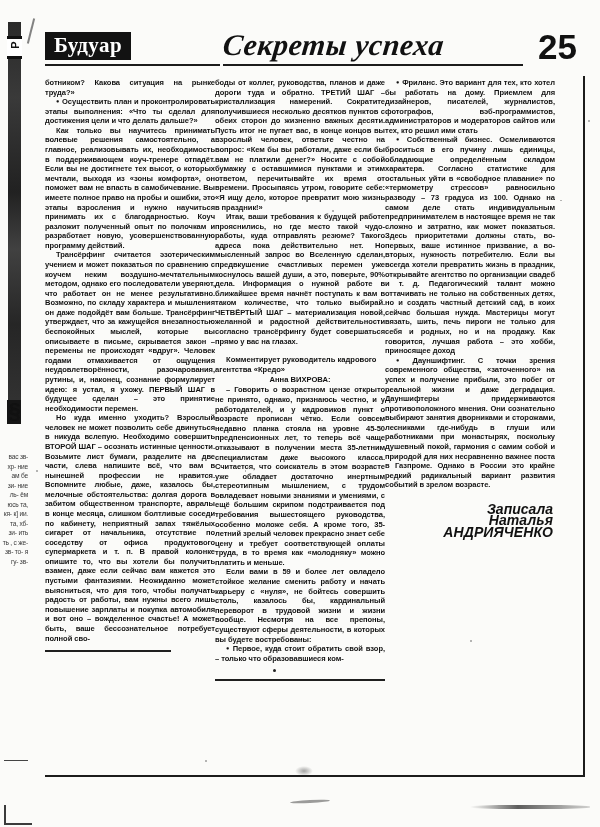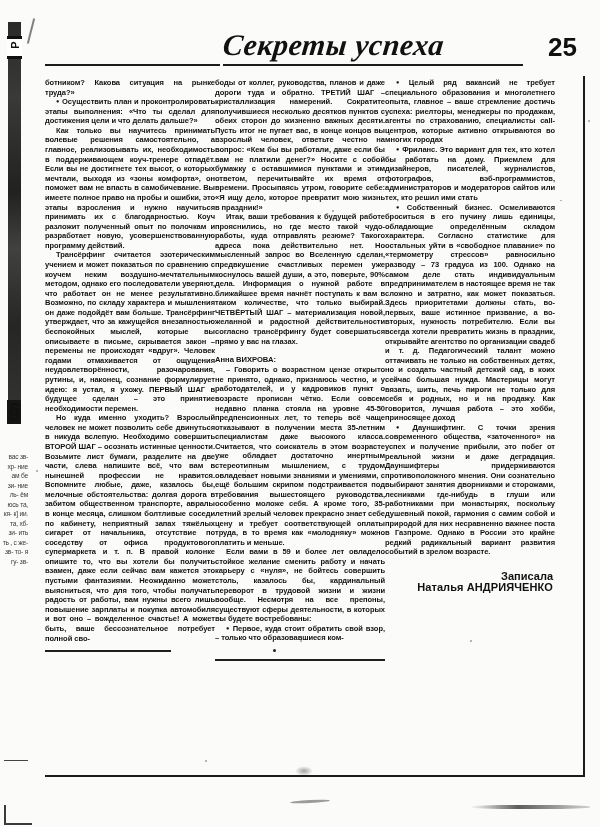--- a/index.html
+++ b/index.html
@@ -189,21 +189,21 @@
     width: 300px;
     height: 2px;
     background: #1c1c1c;
   }
   #page-number {
     position: absolute;
     right: 8px;
     top: 4px;
     font-family: "Liberation Sans", sans-serif;
     font-weight: bold;
-    font-size: 26px;
+    font-size: 35px;
     line-height: 30px;
     color: #111;
   }
 
   
   #content-frame {
     position: absolute;
     left: 45px;
     top: 76px;
     width: 540px;
@@ -263,29 +263,30 @@
   
   .comment-head {
     margin: 9px 0 0 0;
     font-size: 7.6px;
     line-height: 10.1px;
     font-weight: 800;
     color: #111;
     text-indent: 11px;
     text-align: left;
   }
-  .comment-head .name { display: block; text-indent: 0; }
+  .comment-head .name { display: block; text-indent: 0; text-align: center; }
 
   
   .byline {
     margin-top: 14px;
     text-align: right;
     font-family: "Liberation Sans", sans-serif;
+    font-style: italic;
     font-weight: 800;
-    font-size: 11px;
+    font-size: 14px;
     line-height: 11.4px;
     color: #111;
     padding-right: 2px;
   }
   .byline .who { letter-spacing: .1px; }
 
   
   .speck {
     position:absolute;
     background:#6d6d6d;
@@ -333,20 +334,21 @@
 я
 гу-
 зв-</div>
   <div id="left-edge-rule" class="scan-noise"></div>
   <div id="page-corner-l" class="scan-noise"></div>
   <div id="bottom-smudge" class="scan-noise"></div>
   <div id="bottom-smudge2" class="scan-noise"></div>
   <div id="mid-smudge" class="scan-noise"></div>
 
   <div id="masthead">
+    <div id="section-logo">Будуар</div>
     <div id="masthead-rule-left"></div>
     <div id="article-kicker">Секреты успеха</div>
     <div id="masthead-rule-mid"></div>
     <div id="page-number">25</div>
   </div>
 
   <div id="content-frame"></div>
 
   <div id="columns">
 
@@ -354,29 +356,28 @@
         <p class="">ботником? Какова ситуация на рынке труда?»</p>
         <p class="bullet">Осуществить план и проконтролировать этапы выполнения: «Что ты сделал для достижения цели и что делать дальше?»</p>
         <p class="indent">Как только вы научитесь принимать волевые решения самостоятельно, а главное, реализовывать их, необходимость в поддерживающем коуч-тренере отпадёт. Если вы не достигнете тех высот, о которых мечтали, выходя из «зоны комфорта», он поможет вам не впасть в самобичевание. Вы имеете полное право на пробы и ошибки, это этапы взросления и нужно научиться принимать их с благодарностью. Коуч разложит полученный опыт по полочкам и разработает новую, усовершенствованную программу действий.</p>
         <p class="indent">Трансёрфинг считается эзотерическим учением и может показаться по сравнению с коучем неким воздушно-мечтательным методом, однако его последователи уверяют, что работает он не менее результативно. Возможно, по складу характера и мышления он даже подойдёт вам больше. Трансёрфинг утверждает, что за кажущейся внезапностью беспокойных мыслей, которые вы описываете в письме, скрывается закон – перемены не происходят «вдруг». Человек годами отмахивается от ощущения неудовлетворённости, разочарования, рутины, и, наконец, сознание формулирует идею: я устал, я ухожу. ПЕРВЫЙ ШАГ в будущее сделан – это принятие необходимости перемен.</p>
         <p class="indent">Но куда именно уходить? Взрослый человек не может позволить себе двинуться в никуда вслепую. Необходимо совершить ВТОРОЙ ШАГ – осознать истинные ценности. Возьмите лист бумаги, разделите на две части, слева напишите всё, что вам в нынешней профессии не нравится. Вспомните любые, даже, казалось бы, мелочные обстоятельства: долгая дорога в забитом общественном транспорте, авралы в конце месяца, слишком болтливые соседи по кабинету, неприятный запах тяжёлых сигарет от начальника, отсутствие по соседству от офиса продуктового супермаркета и т. п. В правой колонке опишите то, что вы хотели бы получить взамен, даже если сейчас вам кажется это пустыми фантазиями. Неожиданно может выясниться, что для того, чтобы получать радость от работы, вам нужны всего лишь повышение зарплаты и покупка автомобиля и вот оно – вожделенное счастье! А может быть, ваше бессознательное потребует полной сво-</p>
         <div class="col-rule"></div>
       </div>
     <div class="col" id="col2">
         <p class="">боды от коллег, руководства, планов и даже дороги туда и обратно. ТРЕТИЙ ШАГ – кристаллизация намерений. Сократите получившиеся несколько десятков пунктов с обеих сторон до жизненно важных десяти. Пусть итог не пугает вас, в конце концов вы взрослый человек, ответьте честно на вопрос: «Кем бы вы работали, даже если бы вам не платили денег?» Носите с собой бумажку с оставшимися пунктами и этим ответом, перечитывайте их время от времени. Просыпаясь утром, говорите себе: «Я ищу дело, которое превратит мою жизнь в праздник!»</p>
         <p class="indent">Итак, ваши требования к будущей работе прояснились, но где место такой чудо-работы, куда отправлять резюме? Такого адреса пока действительно нет. Но мысленный запрос во Вселенную сделан, предвкушение счастливых перемен уже коснулось вашей души, а это, поверьте, 90% дела. Информация о нужной работе в ближайшее время начнёт поступать к вам в таком количестве, что только выбирай. ЧЕТВЁРТЫЙ ШАГ – материализация новой, желанной и радостной действительности согласно трансёрфингу будет совершаться прямо у вас на глазах.</p>
-        <div class="comment-head"><span class="name">Анна ВИХРОВА:</span></div>
+        <div class="comment-head"><span>Комментирует руководитель кадрового агентства «Кредо»</span><span class="name">Анна ВИХРОВА:</span></div>
         <p class="indent">– Говорить о возрастном цензе открыто не принято, однако, признаюсь честно, и у работодателей, и у кадровиков пункт о возрасте прописан чётко. Если совсем недавно планка стояла на уровне 45-50 предпенсионных лет, то теперь всё чаще отказывают в получении места 35-летним специалистам даже высокого класса. Считается, что соискатель в этом возрасте уже обладает достаточно инертным стереотипным мышлением, с трудом овладевает новыми знаниями и умениями, с ещё большим скрипом подстраивается под требования вышестоящего руководства, особенно моложе себя. А кроме того, 35-летний зрелый человек прекрасно знает себе цену и требует соответствующей оплаты труда, в то время как «молодняку» можно платить и меньше.</p>
         <p class="indent">Если вами в 59 и более лет овладело стойкое желание сменить работу и начать карьеру с «нуля», не бойтесь совершить столь, казалось бы, кардинальный переворот в трудовой жизни и жизни вообще. Несмотря на все препоны, существуют сферы деятельности, в которых вы будете востребованы:</p>
         <p class="bullet">Первое, куда стоит обратить свой взор, – только что образовавшиеся ком-</p>
         <div class="dot-mark"></div>
         <div class="col-rule wide"></div>
       </div>
     <div class="col" id="col3">
-        <p class="bullet">Целый ряд вакансий не требует специального образования и многолетнего опыта, главное – ваше стремление достичь успеха: риелторы, менеджеры по продажам, агенты по страхованию, специалисты call-центров, которые активно открываются во многих городах</p>
         <p class="bullet"><span class="lead-in">Фриланс.</span> Это вариант для тех, кто хотел бы работать на дому. Приемлем для дизайнеров, писателей, журналистов, фотографов, вэб-программистов, администраторов и модераторов сайтов или тех, кто решил ими стать</p>
         <p class="bullet"><span class="lead-in">Собственный бизнес.</span> Осмеливаются броситься в его пучину лишь единицы, обладающие определённым складом характера. Согласно статистике для остальных уйти в «свободное плавание» по «термометру стрессов» равносильно разводу – 73 градуса из 100. Однако на самом деле стать индивидуальным предпринимателем в настоящее время не так сложно и затратно, как может показаться. Здесь приоритетами должны стать, во-первых, ваше истинное призвание, а во-вторых, нужность потребителю. Если вы всегда хотели превратить жизнь в праздник, открывайте агентство по организации свадеб и т. д. Педагогический талант можно оттачивать не только на собственных детях, но и создать частный детский сад, в коих сейчас большая нужда. Мастерицы могут вязать, шить, печь пироги не только для себя и родных, но и на продажу. Как говорится, лучшая работа – это хобби, приносящее доход</p>
         <p class="bullet"><span class="lead-in">Дауншифтинг.</span> С точки зрения современного общества, «заточенного» на успех и получение прибыли, это побег от реальной жизни и даже деградация. Дауншифтеры придерживаются противоположного мнения. Они сознательно выбирают занятия дворниками и сторожами, лесниками где-нибудь в глуши или работниками при монастырях, поскольку душевный покой, гармония с самим собой и природой для них несравненно важнее поста в Газпроме. Однако в России это крайне редкий радикальный вариант развития событий в зрелом возрасте.</p>
         <div class="byline">
           <div>Записала</div>
           <div class="who">Наталья АНДРИЯЧЕНКО</div>
         </div>
       </div>
 
   </div>

